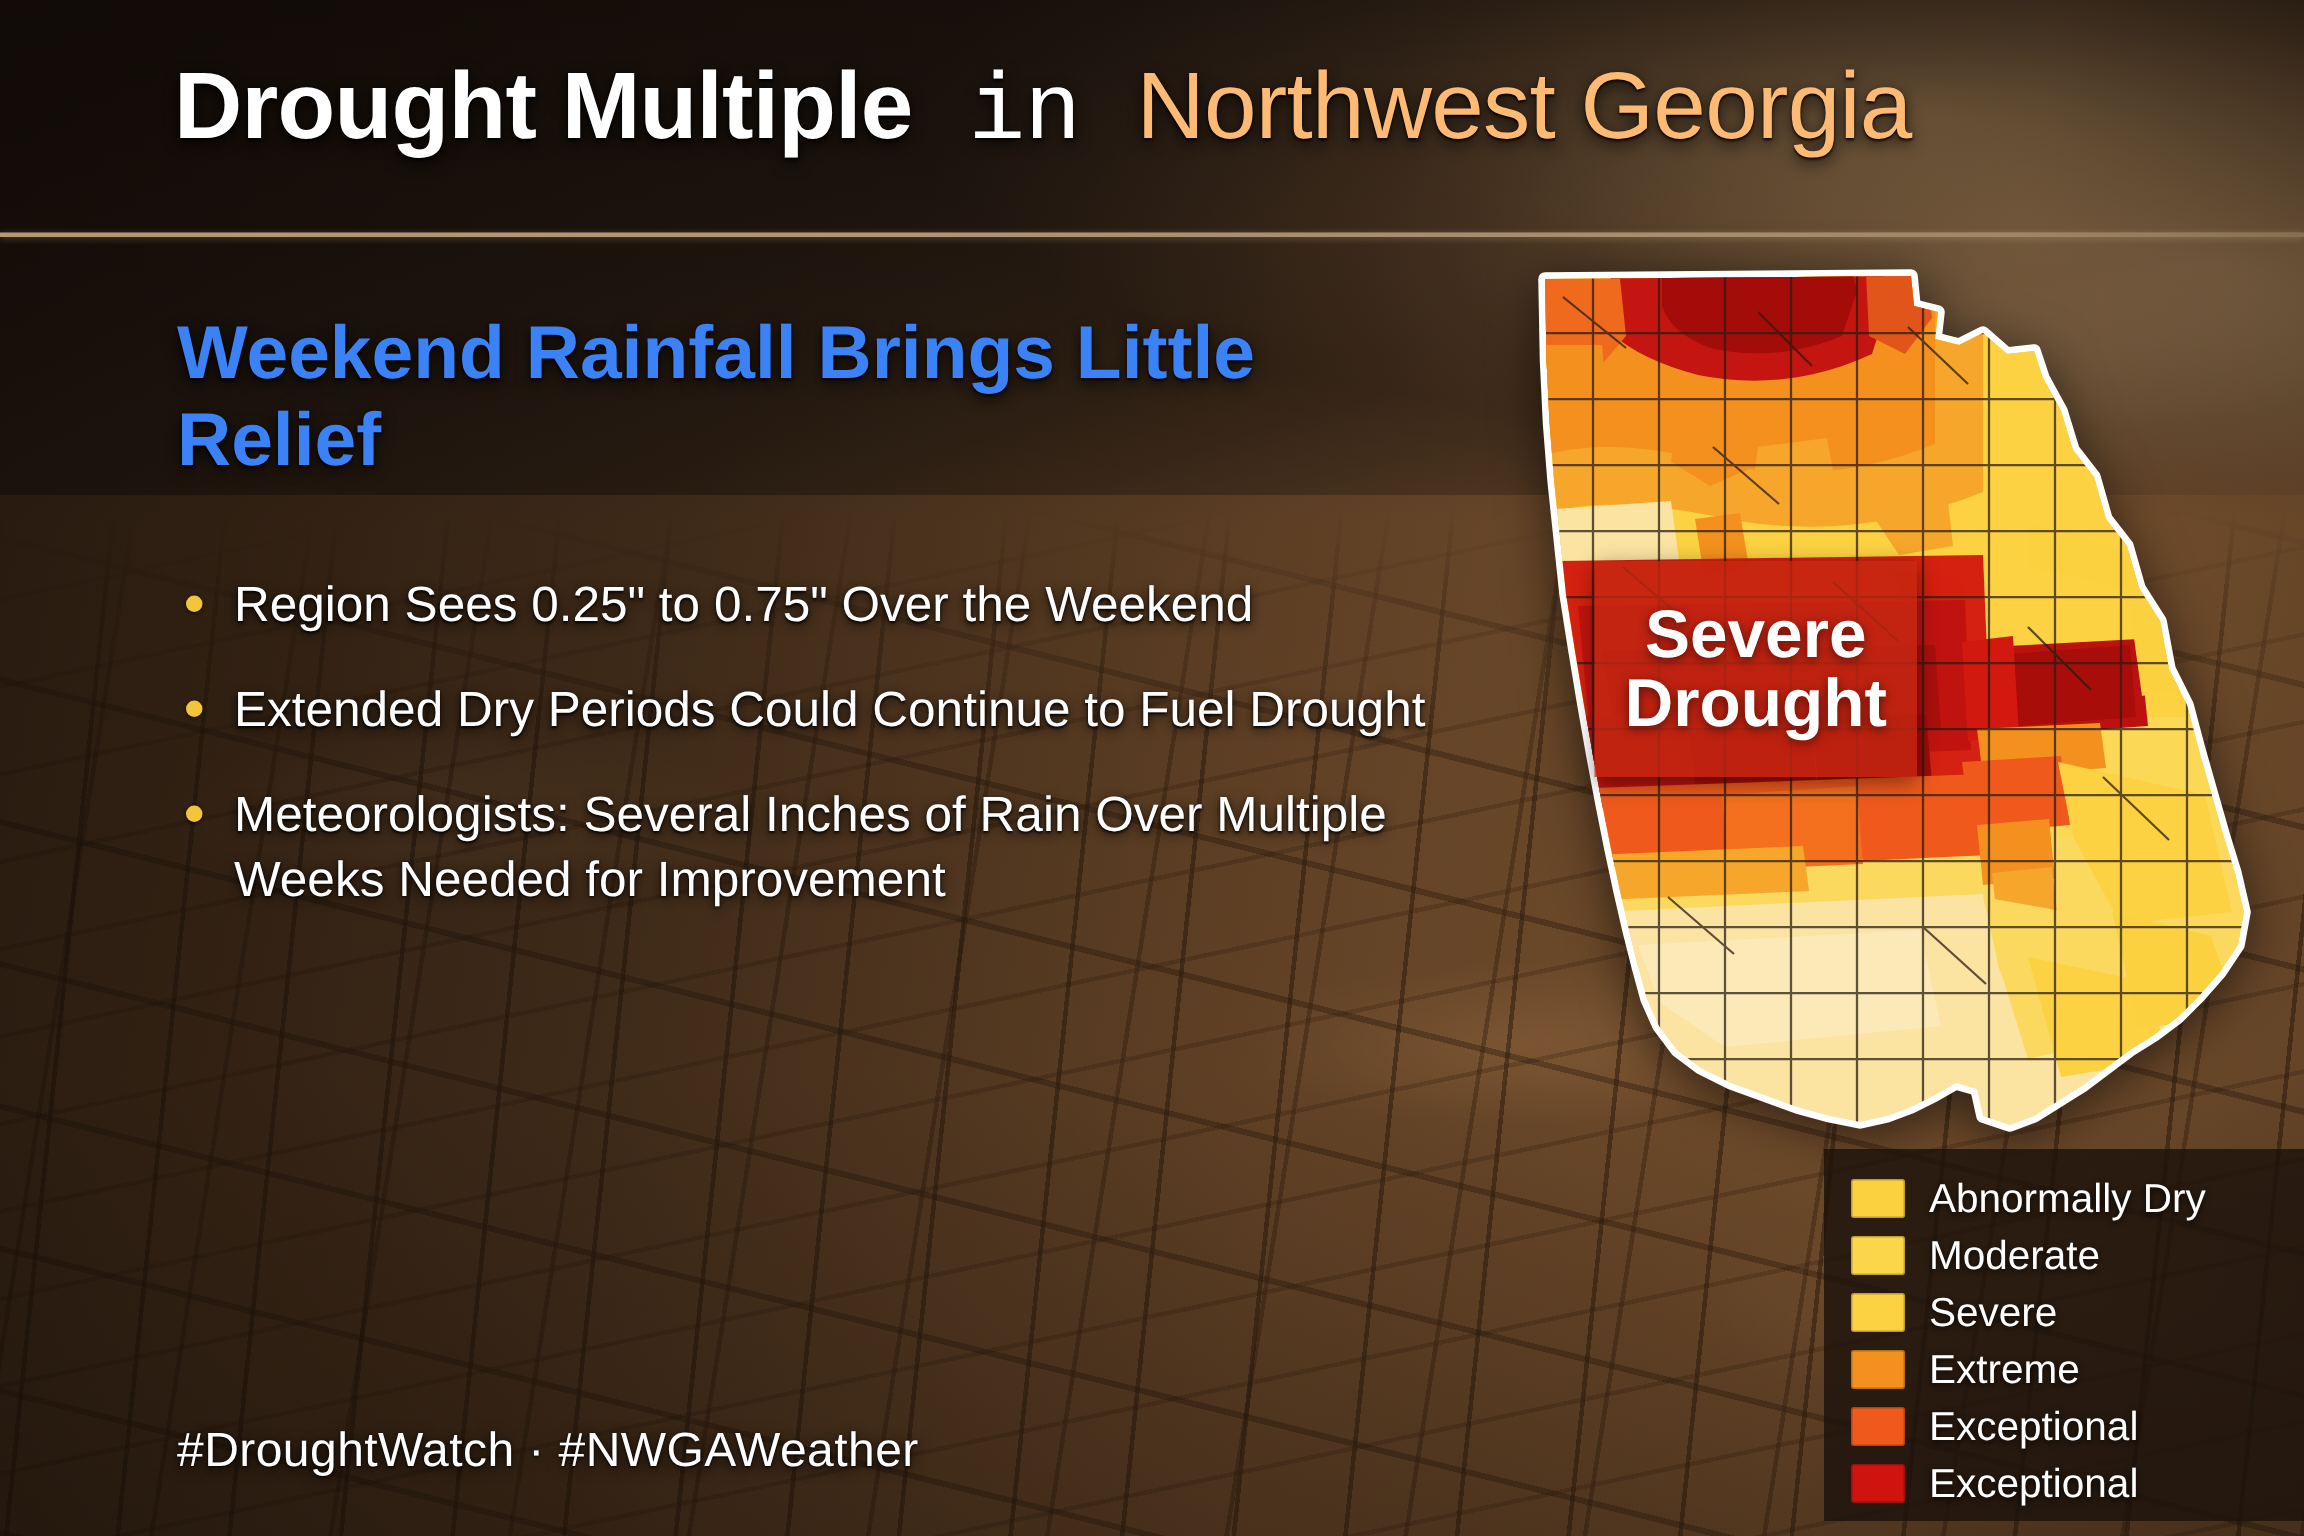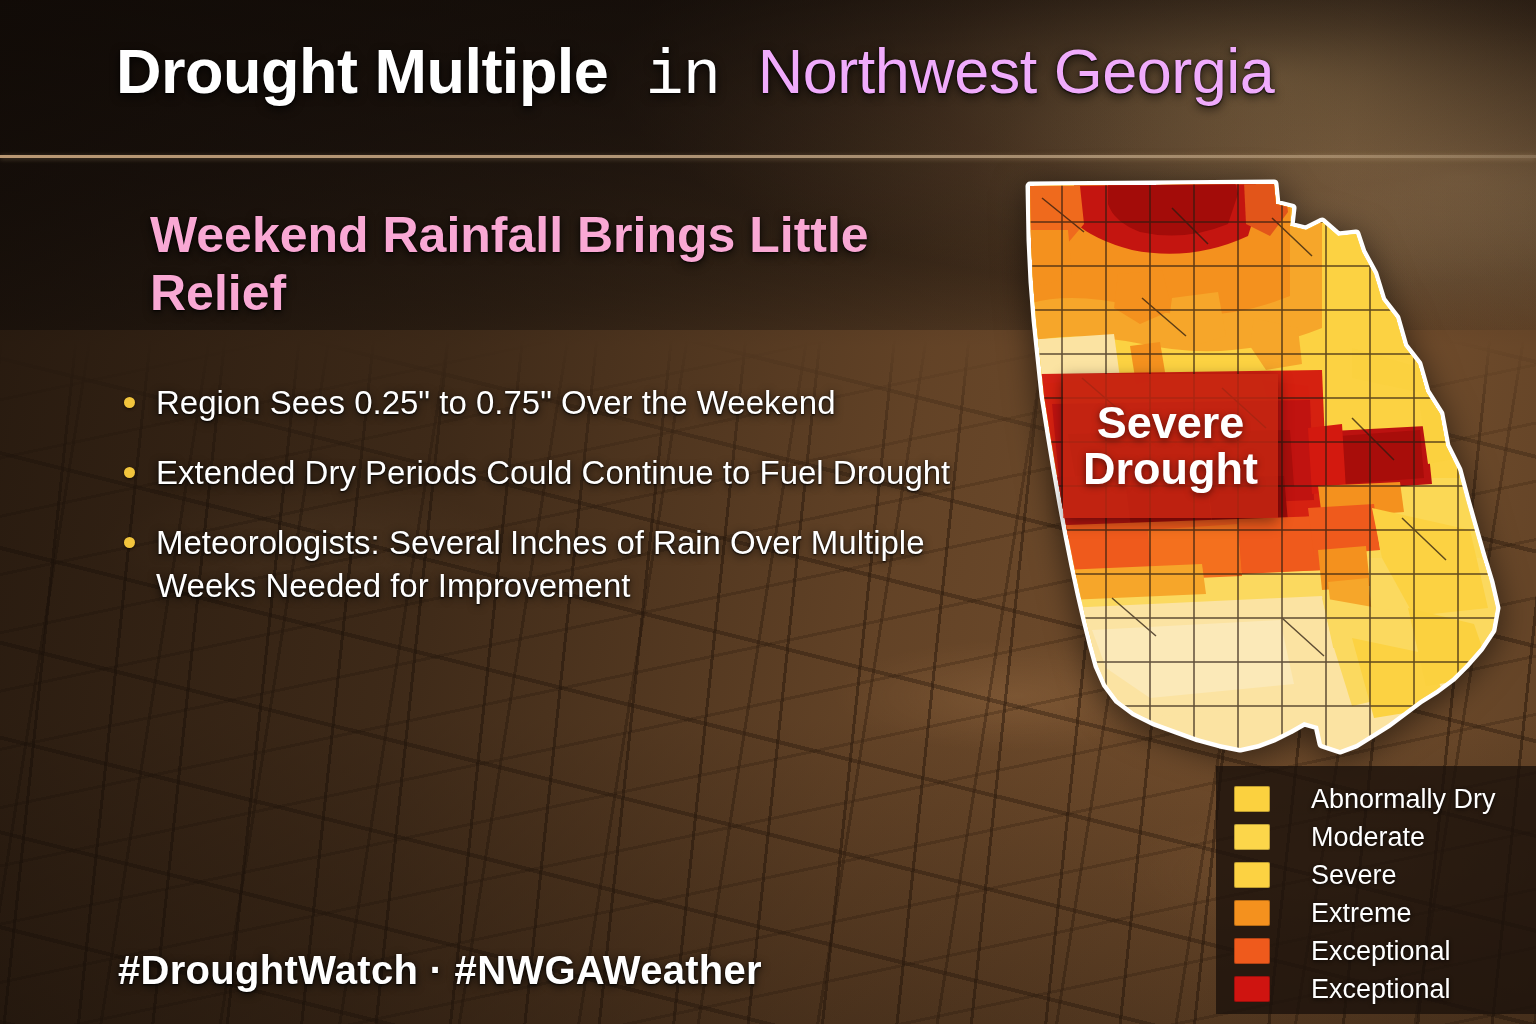--- a/index.html
+++ b/index.html
@@ -61,43 +61,42 @@
     left: 116px;
     top: 40px;
     font-size: 63px;
     line-height: 1.0;
     letter-spacing: -0.5px;
     white-space: nowrap;
     text-shadow: 0 3px 10px rgba(0,0,0,.75), 0 1px 2px rgba(0,0,0,.9);
   }
   .headline .hl-strong { font-weight: 700; color: #ffffff; }
   .headline .hl-mid    { font-weight: 400; color: #ffffff; font-family: Liberation Mono, monospace; }
-  .headline .hl-accent { font-weight: 400; color: #f0abfc; }
+  .headline .hl-accent { font-weight: 400; color: #fdba74; }
 
   .rule {
     position: absolute;
     left: 0; right: 0;
     top: 155px;
     height: 3px;
     background: linear-gradient(90deg, rgba(214,176,134,0.85) 0%, rgba(226,192,152,0.75) 40%, rgba(238,210,172,0.55) 72%, rgba(240,216,180,0.25) 100%);
     box-shadow: 0 1px 5px rgba(255,220,170,.28);
   }
 
   
   .subhead {
     position: absolute;
     left: 118px;
     top: 206px;
     width: 760px;
     font-size: 50px;
     font-weight: 700;
     line-height: 1.16;
-    color: #f9a8d4;
+    color: #3b82f6;
     text-shadow: 0 3px 10px rgba(0,0,0,.72), 0 1px 2px rgba(0,0,0,.85);
-    margin-left: 32px;
   }
 
   .bullets {
     position: absolute;
     left: 118px;
     top: 382px;
     width: 910px;
   }
   .bullet {
     position: relative;
@@ -116,25 +115,24 @@
     height: 11px;
     border-radius: 50%;
     background: #f2c53d;
     box-shadow: 0 1px 3px rgba(0,0,0,.6);
   }
 
   .hashtags {
     position: absolute;
     left: 118px;
     top: 948px;
-    font-size: 40px;
+    font-size: 32px;
     color: #ffffff;
     letter-spacing: .3px;
     text-shadow: 0 2px 9px rgba(0,0,0,.85), 0 1px 2px rgba(0,0,0,.9);
-    font-weight: bold;
   }
 
   
   .map-wrap {
     position: absolute;
     left: 1022px;
     top: 178px;
     width: 496px;
     height: 578px;
     filter: drop-shadow(0 6px 16px rgba(0,0,0,.55));
@@ -170,21 +168,20 @@
     width: 320px;
     height: 248px;
     background: rgba(28,17,11,0.80);
     padding: 14px 0 0 18px;
     box-sizing: border-box;
   }
   .legend-row {
     display: flex;
     align-items: center;
     height: 38px;
-    gap: 25px;
   }
   .legend-swatch {
     width: 36px;
     height: 26px;
     flex: 0 0 auto;
     border-radius: 2px;
     box-shadow: inset 0 0 0 1px rgba(0,0,0,.25);
   }
   .legend-label {
     margin-left: 16px;

